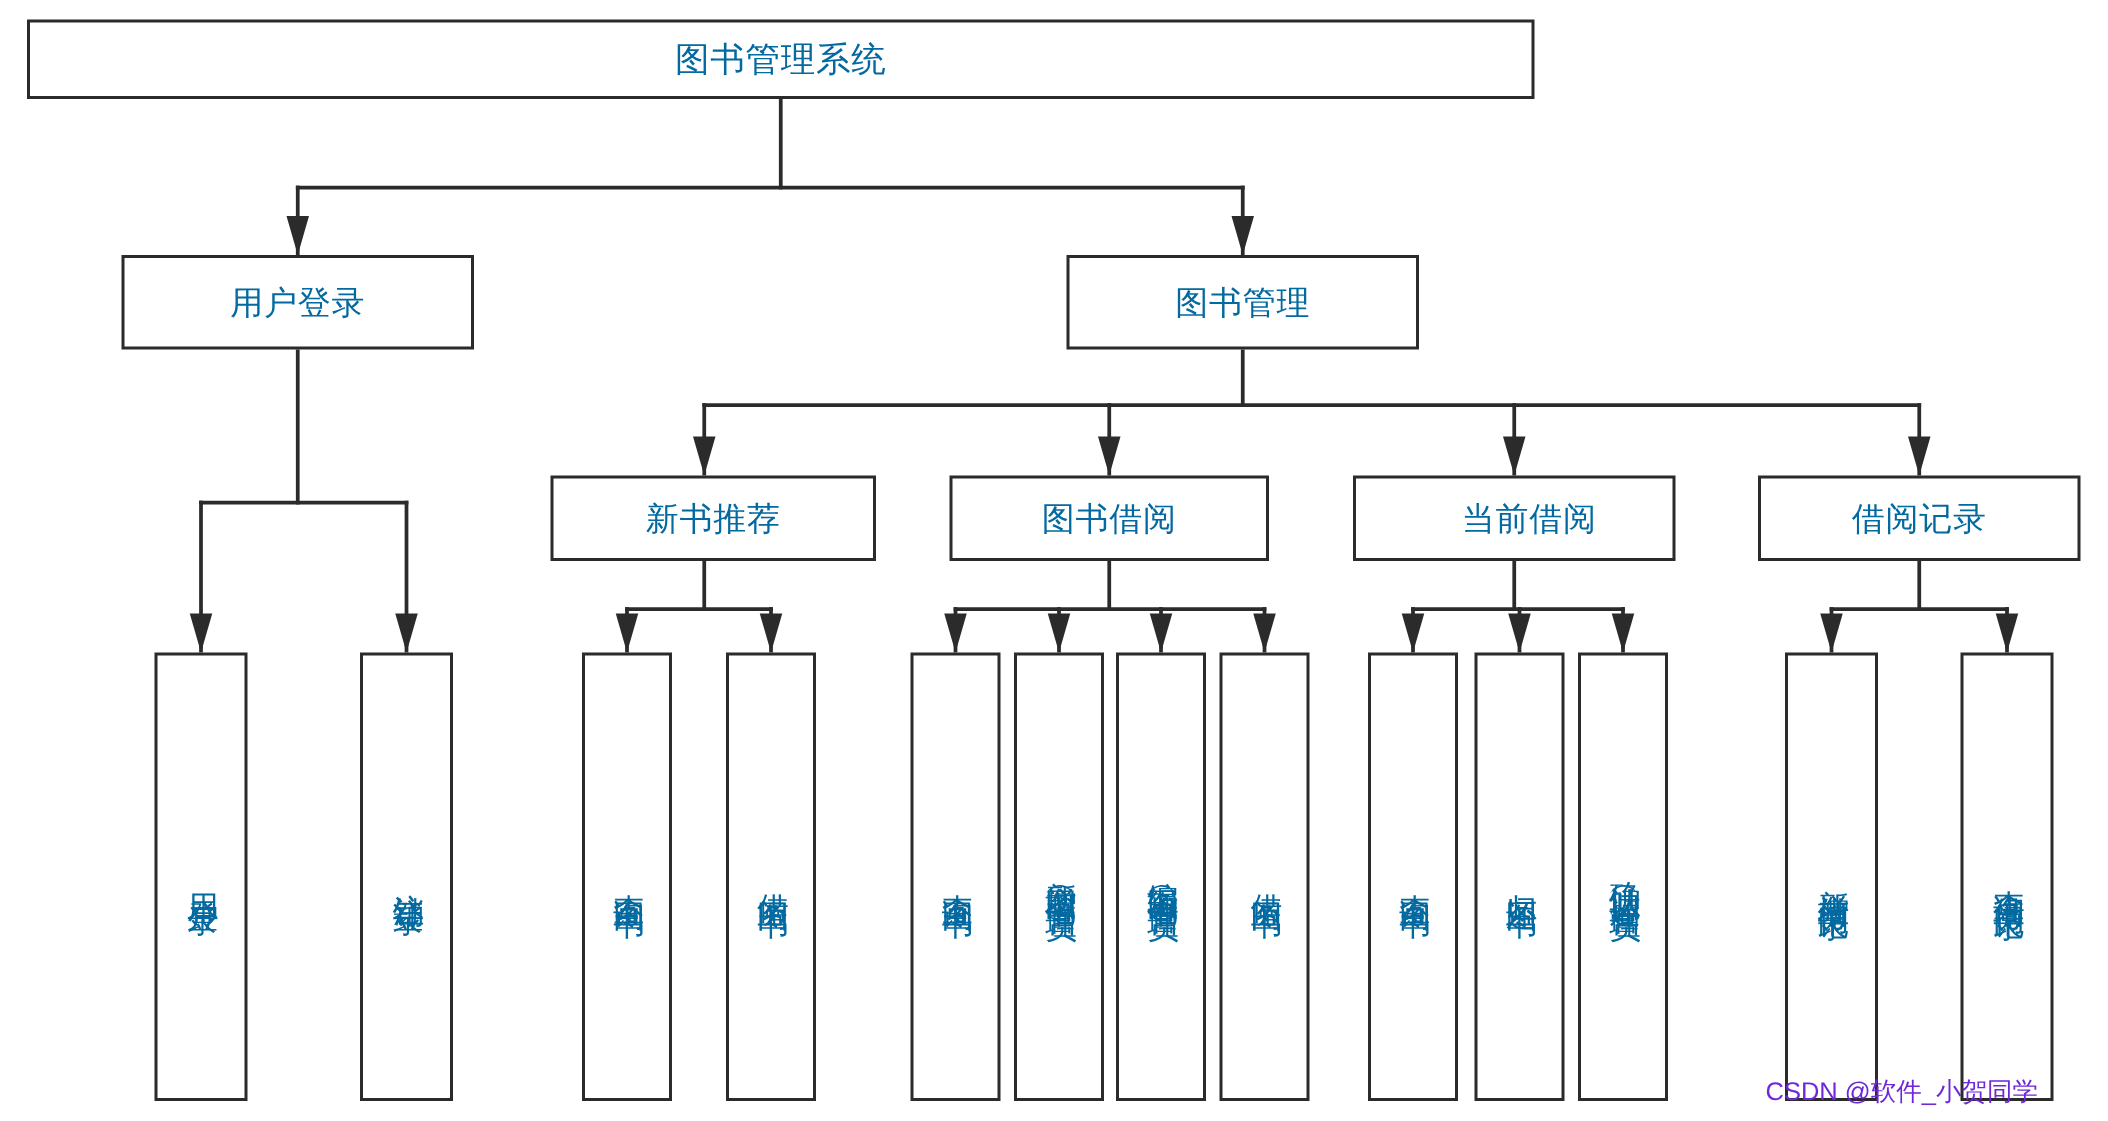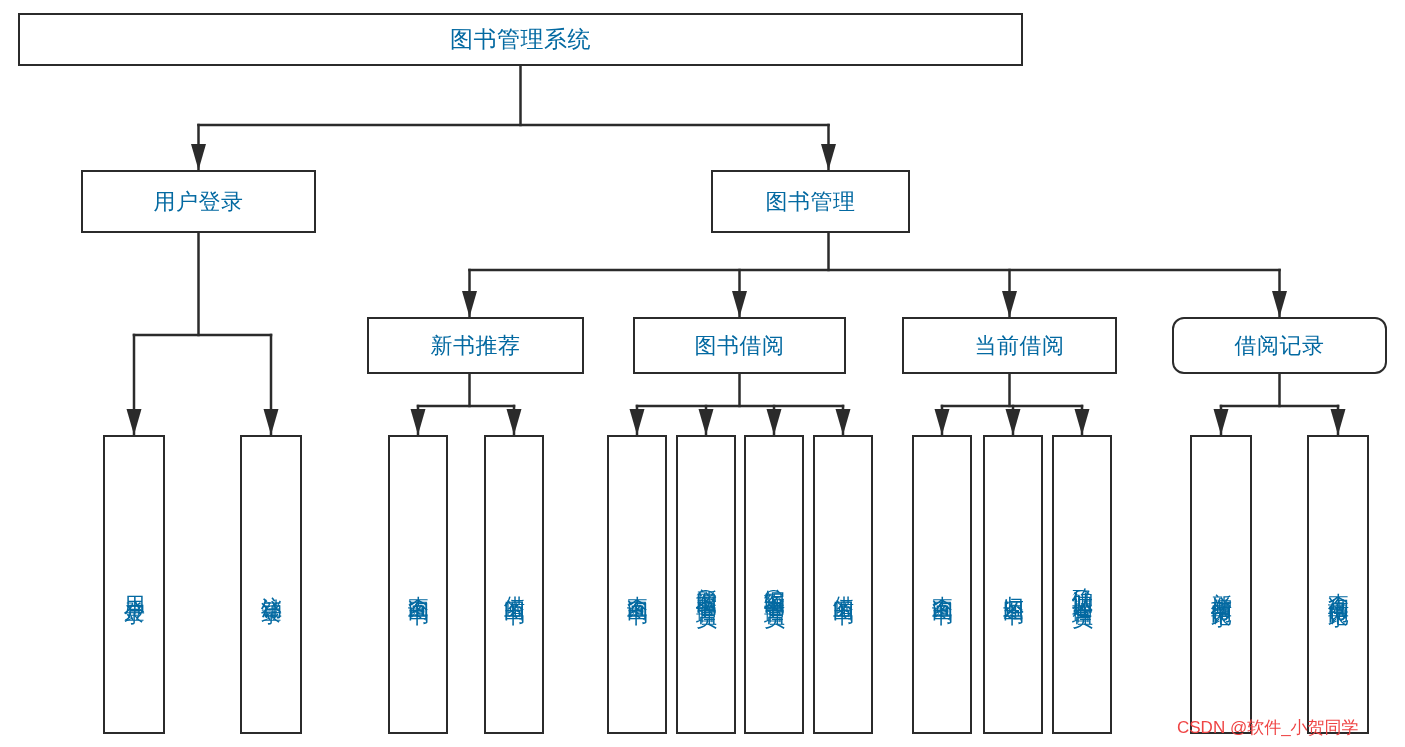--- a/index.html
+++ b/index.html
@@ -130,33 +130,33 @@
         <path d="M 1330.5 409 L 1345.5 409 L 1338 435 Z" fill="#2b2b2b"></path>
       </g>
   </svg>
   <div id="node-layer">
       <div class="node-box horizontal root" style="left: 18px; top: 13px; width: 1005px; height: 53px;">
         <span class="node-label">图书管理系统</span>
       </div>
       <div class="node-box horizontal" style="left: 81px; top: 170px; width: 235px; height: 63px;">
         <span class="node-label">用户登录</span>
       </div>
-      <div class="node-box horizontal" style="left: 711px; top: 170px; width: 199px; height: 63px;">
+      <div class="node-box horizontal" style="left: 711px; top: 170px; width: 235px; height: 63px;">
         <span class="node-label">图书管理</span>
       </div>
       <div class="node-box horizontal" style="left: 367px; top: 317px; width: 217px; height: 57px;">
         <span class="node-label">新书推荐</span>
       </div>
       <div class="node-box horizontal" style="left: 633px; top: 317px; width: 213px; height: 57px; justify-content: center;">
         <span class="node-label">图书借阅</span>
       </div>
       <div class="node-box horizontal" style="left: 902px; top: 317px; width: 215px; height: 57px; padding-left: 20px;">
         <span class="node-label">当前借阅</span>
       </div>
-      <div class="node-box horizontal" style="left: 1172px; top: 317px; width: 215px; height: 57px; border-radius: 12px;">
+      <div class="node-box horizontal" style="left: 1172px; top: 317px; width: 215px; height: 57px;">
         <span class="node-label">借阅记录</span>
       </div>
       <div class="node-box vertical" style="left: 103px; top: 435px; width: 62px; height: 299px;">
         <span class="node-label">用户登录</span>
       </div>
       <div class="node-box vertical" style="left: 240px; top: 435px; width: 62px; height: 299px;">
         <span class="node-label">注销登录</span>
       </div>
       <div class="node-box vertical" style="left: 388px; top: 435px; width: 60px; height: 299px;">
         <span class="node-label">查询图书</span>
@@ -185,14 +185,14 @@
       <div class="node-box vertical" style="left: 1052px; top: 435px; width: 60px; height: 299px;">
         <span class="node-label">确认归还（管理员）</span>
       </div>
       <div class="node-box vertical" style="left: 1190px; top: 435px; width: 62px; height: 299px;">
         <span class="node-label">新增借阅记录</span>
       </div>
       <div class="node-box vertical" style="left: 1307px; top: 435px; width: 62px; height: 299px;">
         <span class="node-label">查询借阅记录</span>
       </div>
     </div>
-  <div class="watermark" style="left: 1140px; top: 716px; color: #ef4444; padding-left: 37px;">CSDN @软件_小贺同学</div>
+  <div class="watermark" style="left: 1140px; top: 716px; color: #6d28d9; padding-left: 37px;">CSDN @软件_小贺同学</div>
 </div>
 
 </body></html>

